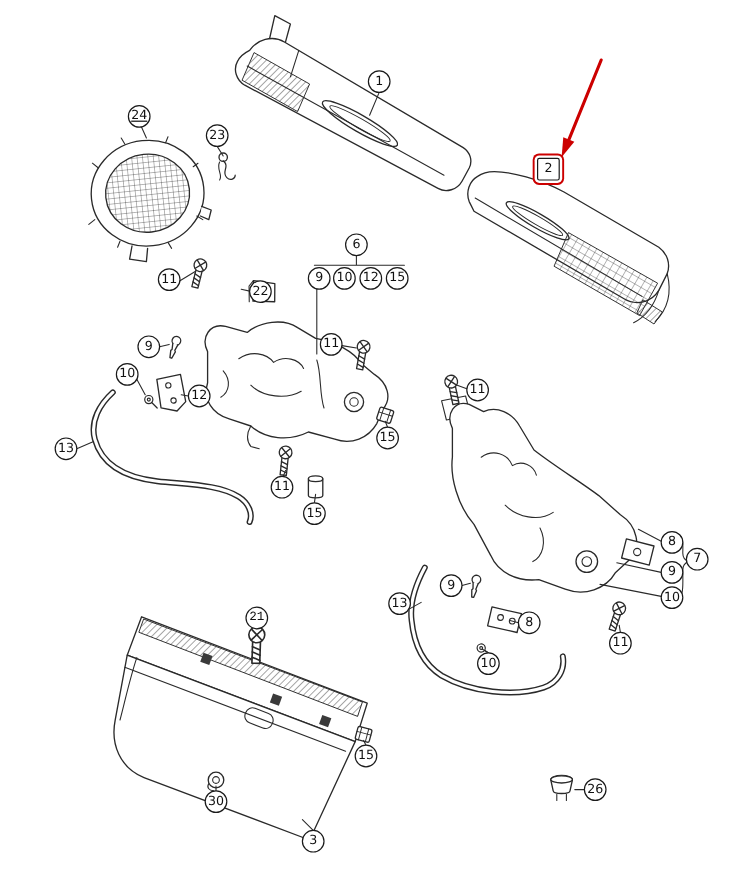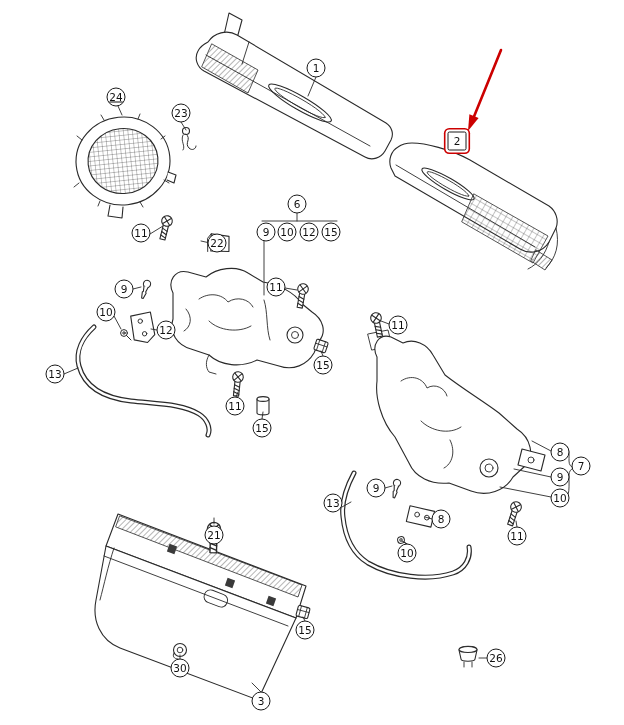--- a/index.html
+++ b/index.html
@@ -278,19 +278,19 @@
       <div class="callout" style="left: 398px; top: 325px;">11</div>
       <div class="callout" style="left: 560px; top: 452px;">8</div>
       <div class="callout" style="left: 581px; top: 466px;">7</div>
       <div class="callout" style="left: 560px; top: 477px;">9</div>
       <div class="callout" style="left: 560px; top: 498px;">10</div>
       <div class="callout" style="left: 333px; top: 503px;">13</div>
       <div class="callout" style="left: 376px; top: 488px;">9</div>
       <div class="callout" style="left: 441px; top: 519px;">8</div>
       <div class="callout" style="left: 407px; top: 553px;">10</div>
       <div class="callout" style="left: 517px; top: 536px;">11</div>
-      <div class="callout" style="left: 214px; top: 535px;">21</div>
+      <div class="callout" style="left: 214px; top: 515px; font-family: Liberation Mono, monospace;">21</div>
       <div class="callout" style="left: 305px; top: 630px;">15</div>
       <div class="callout" style="left: 180px; top: 668px;">30</div>
       <div class="callout" style="left: 261px; top: 701px;">3</div>
       <div class="callout" style="left: 496px; top: 658px;">26</div>
     </div>
 </div>
 
 </body></html>

